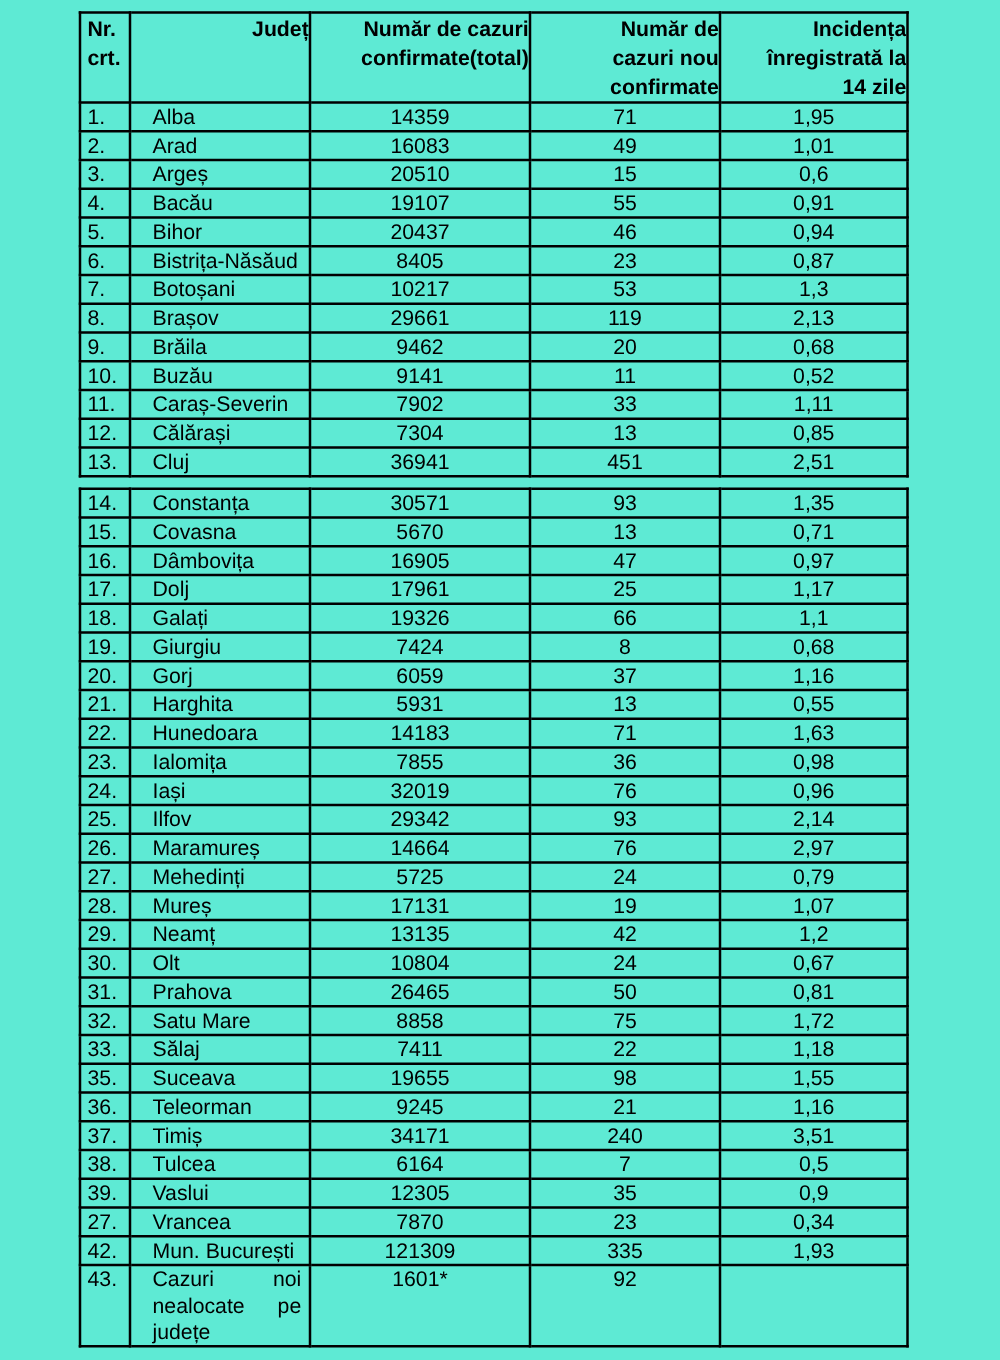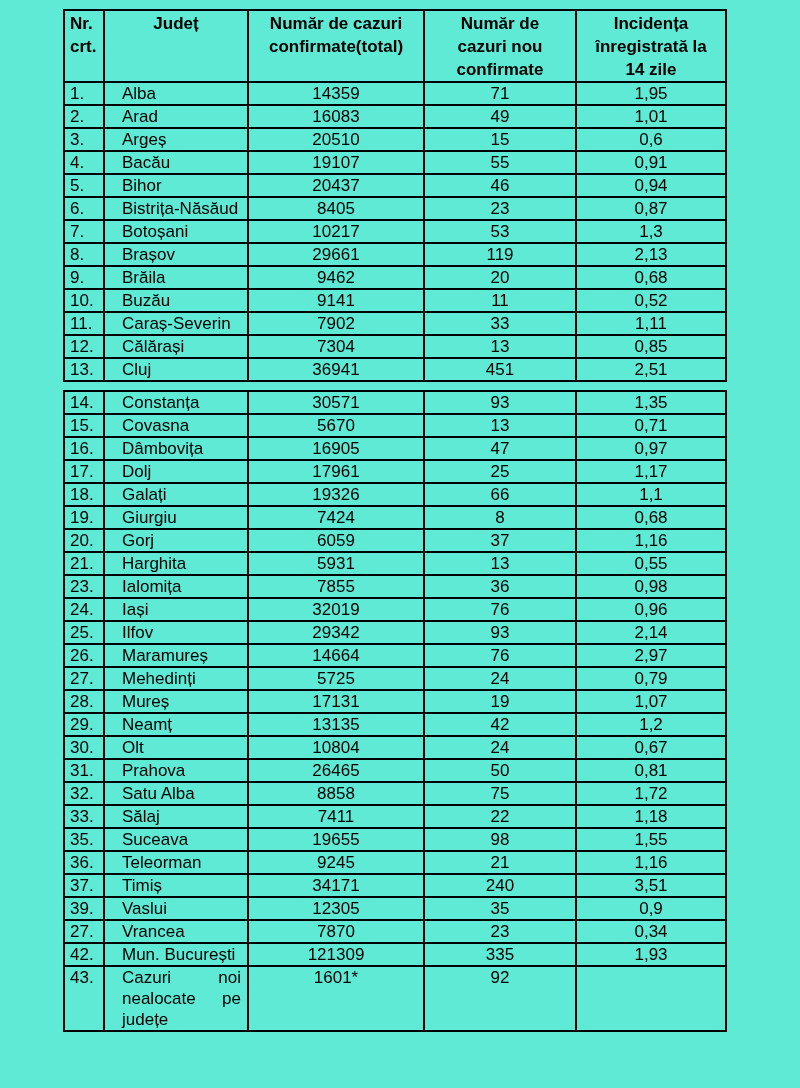--- a/index.html
+++ b/index.html
@@ -23,21 +23,21 @@
     border: 2px solid #000000;
     font-size: 17px;
     overflow: hidden;
     padding: 0;
   }
   .data-table thead tr { height: 70px; }
   .data-table th {
     font-weight: bold;
     white-space: pre-line;
     vertical-align: top;
-    text-align: center;
+    text-align: right;
     line-height: 23px;
     padding-top: 1px;
   }
   .data-table th.c-nr { text-align: left; padding-left: 5px; }
   .data-table tbody tr { height: 21px; }
   .data-table td { line-height: 21px; vertical-align: middle; }
   td.c-nr { padding-left: 5px; }
   td.c-judet { padding-left: 17px; border-radius: 10px; }
   td.c-num { text-align: center; }
   tr.special { height: 63px; }
@@ -231,20 +231,27 @@
             <td class="c-num">1,16</td>
           </tr>
           <tr>
             <td class="c-nr">21.</td>
             <td class="c-judet">Harghita</td>
             <td class="c-num">5931</td>
             <td class="c-num">13</td>
             <td class="c-num">0,55</td>
           </tr>
           <tr>
+            <td class="c-nr">22.</td>
+            <td class="c-judet">Hunedoara</td>
+            <td class="c-num">14183</td>
+            <td class="c-num">71</td>
+            <td class="c-num">1,63</td>
+          </tr>
+          <tr>
             <td class="c-nr">23.</td>
             <td class="c-judet">Ialomița</td>
             <td class="c-num">7855</td>
             <td class="c-num">36</td>
             <td class="c-num">0,98</td>
           </tr>
           <tr>
             <td class="c-nr">24.</td>
             <td class="c-judet">Iași</td>
             <td class="c-num">32019</td>
@@ -295,21 +302,21 @@
           </tr>
           <tr>
             <td class="c-nr">31.</td>
             <td class="c-judet">Prahova</td>
             <td class="c-num">26465</td>
             <td class="c-num">50</td>
             <td class="c-num">0,81</td>
           </tr>
           <tr>
             <td class="c-nr">32.</td>
-            <td class="c-judet">Satu Alba</td>
+            <td class="c-judet">Satu Mare</td>
             <td class="c-num">8858</td>
             <td class="c-num">75</td>
             <td class="c-num">1,72</td>
           </tr>
           <tr>
             <td class="c-nr">33.</td>
             <td class="c-judet">Sălaj</td>
             <td class="c-num">7411</td>
             <td class="c-num">22</td>
             <td class="c-num">1,18</td>
@@ -327,20 +334,27 @@
             <td class="c-num">9245</td>
             <td class="c-num">21</td>
             <td class="c-num">1,16</td>
           </tr>
           <tr>
             <td class="c-nr">37.</td>
             <td class="c-judet">Timiș</td>
             <td class="c-num">34171</td>
             <td class="c-num">240</td>
             <td class="c-num">3,51</td>
+          </tr>
+          <tr>
+            <td class="c-nr">38.</td>
+            <td class="c-judet">Tulcea</td>
+            <td class="c-num">6164</td>
+            <td class="c-num">7</td>
+            <td class="c-num">0,5</td>
           </tr>
           <tr>
             <td class="c-nr">39.</td>
             <td class="c-judet">Vaslui</td>
             <td class="c-num">12305</td>
             <td class="c-num">35</td>
             <td class="c-num">0,9</td>
           </tr>
           <tr>
             <td class="c-nr">27.</td>

